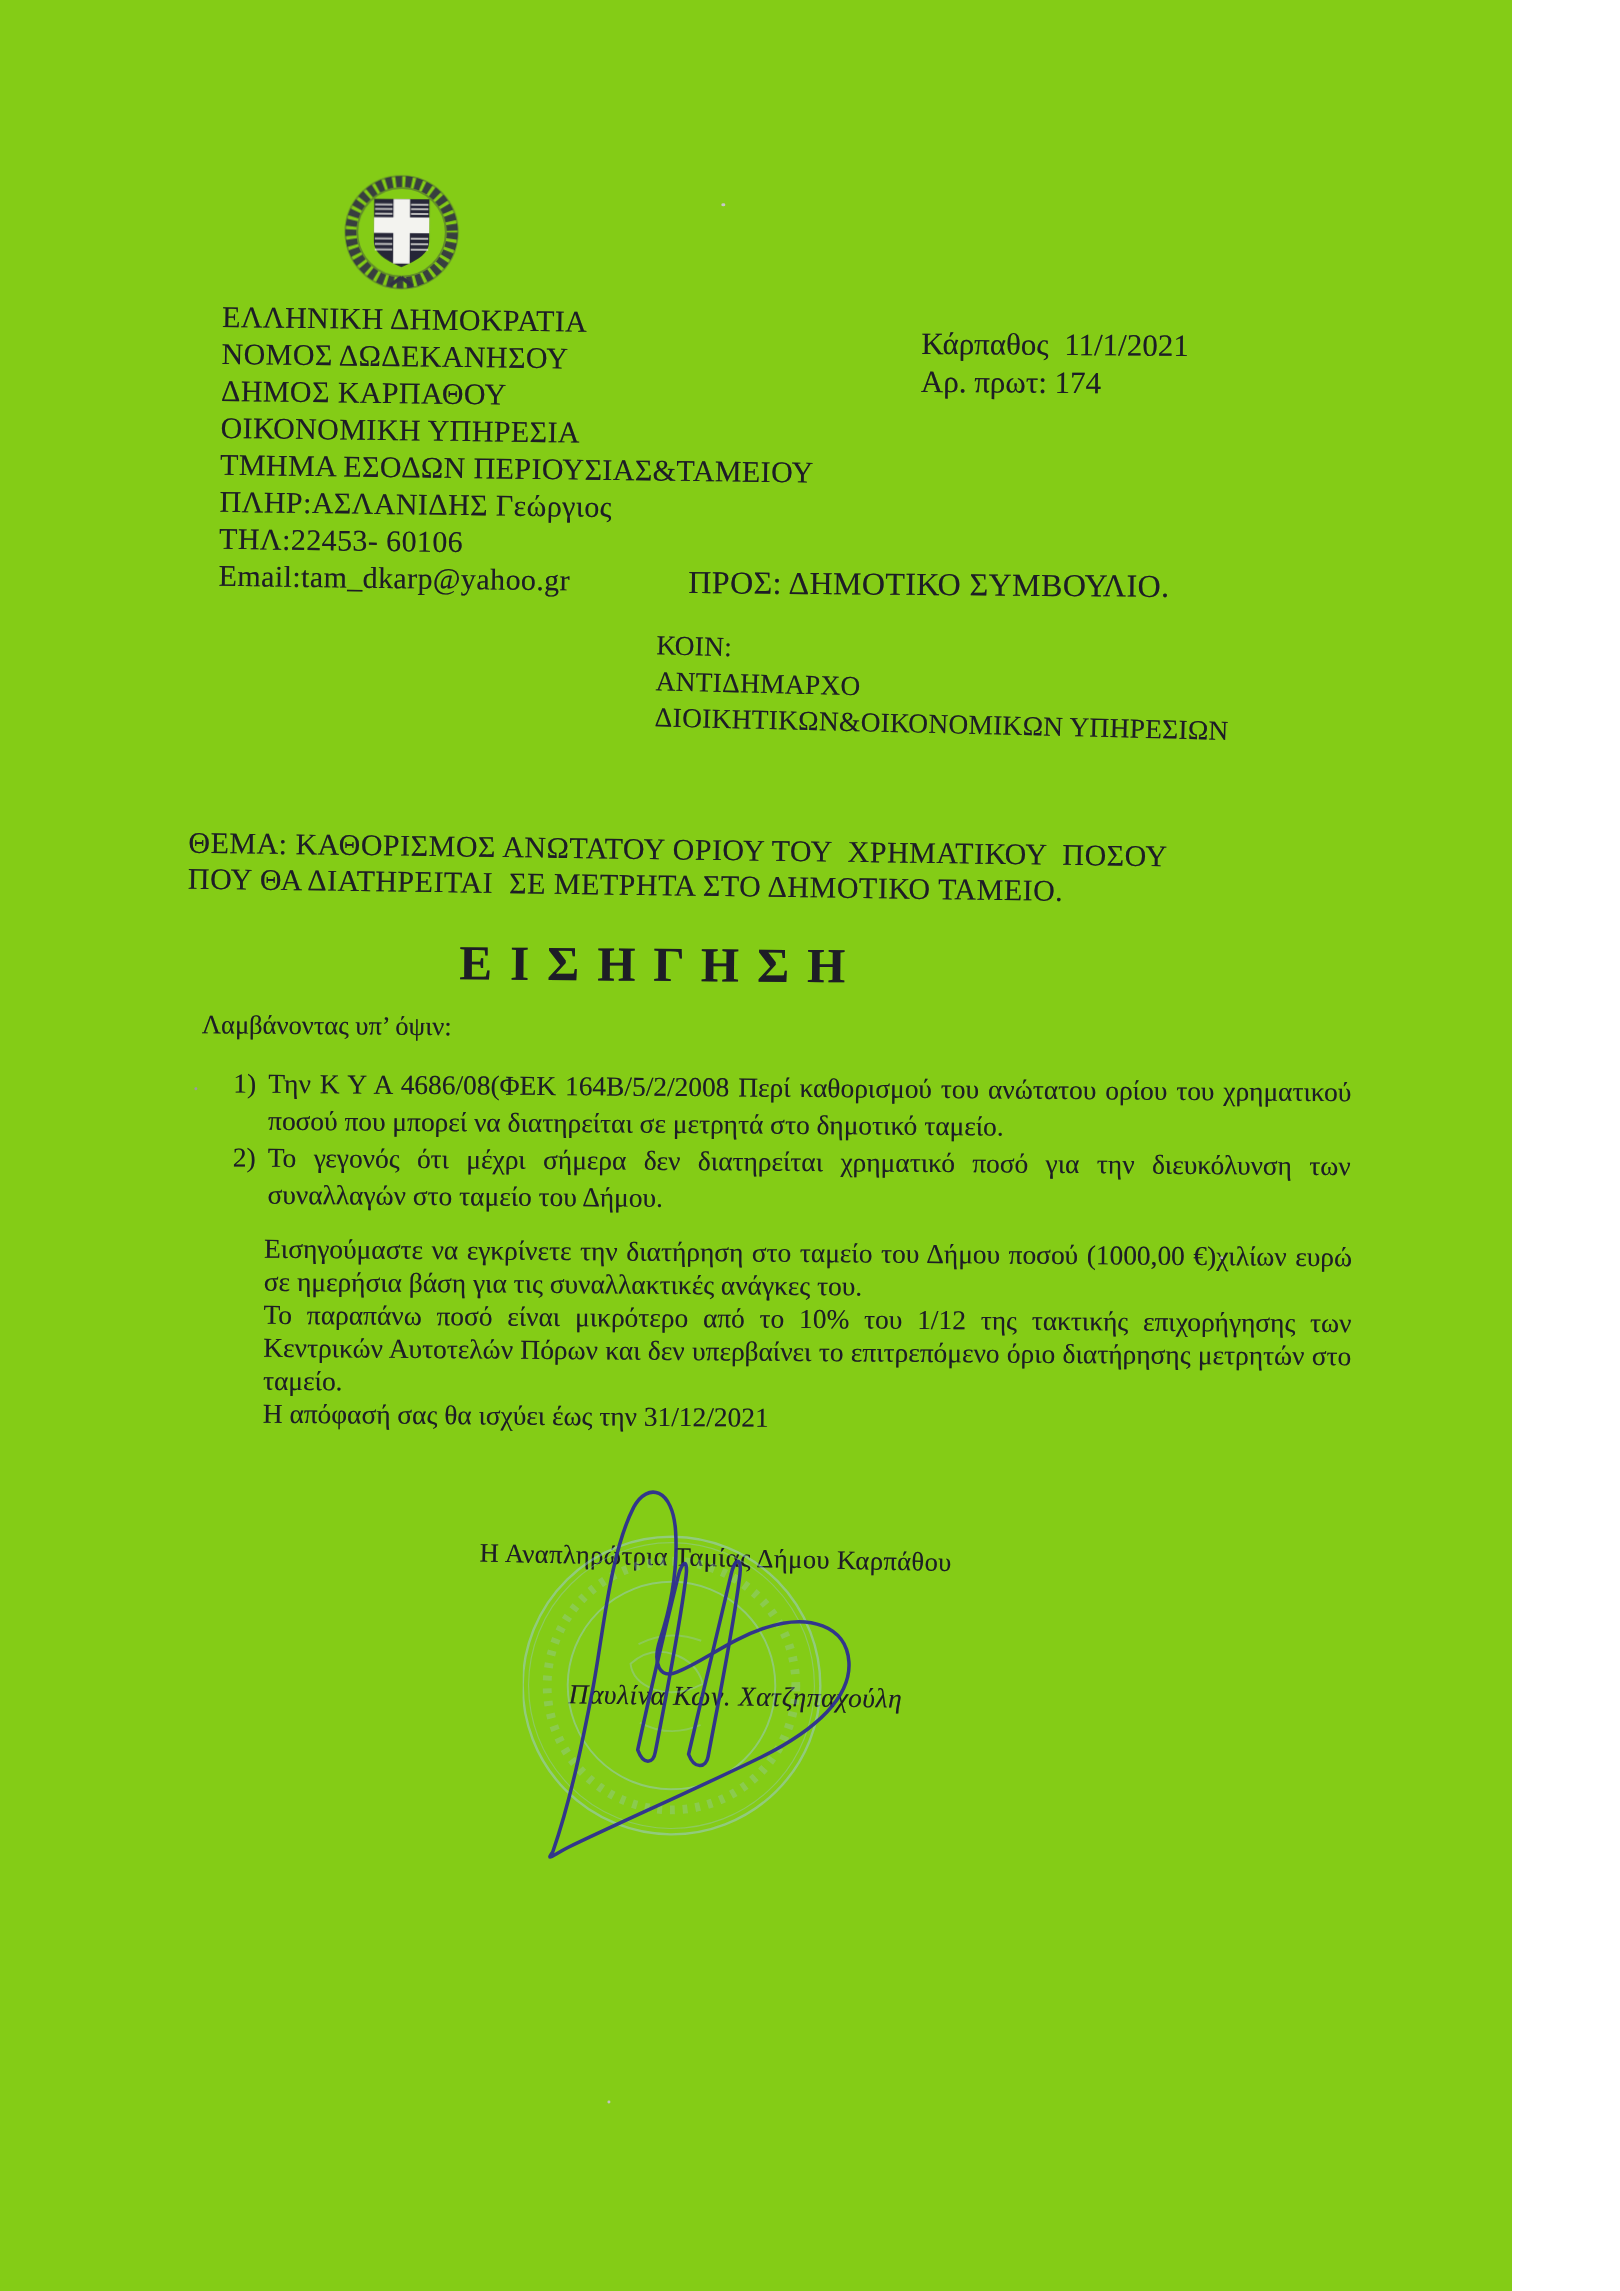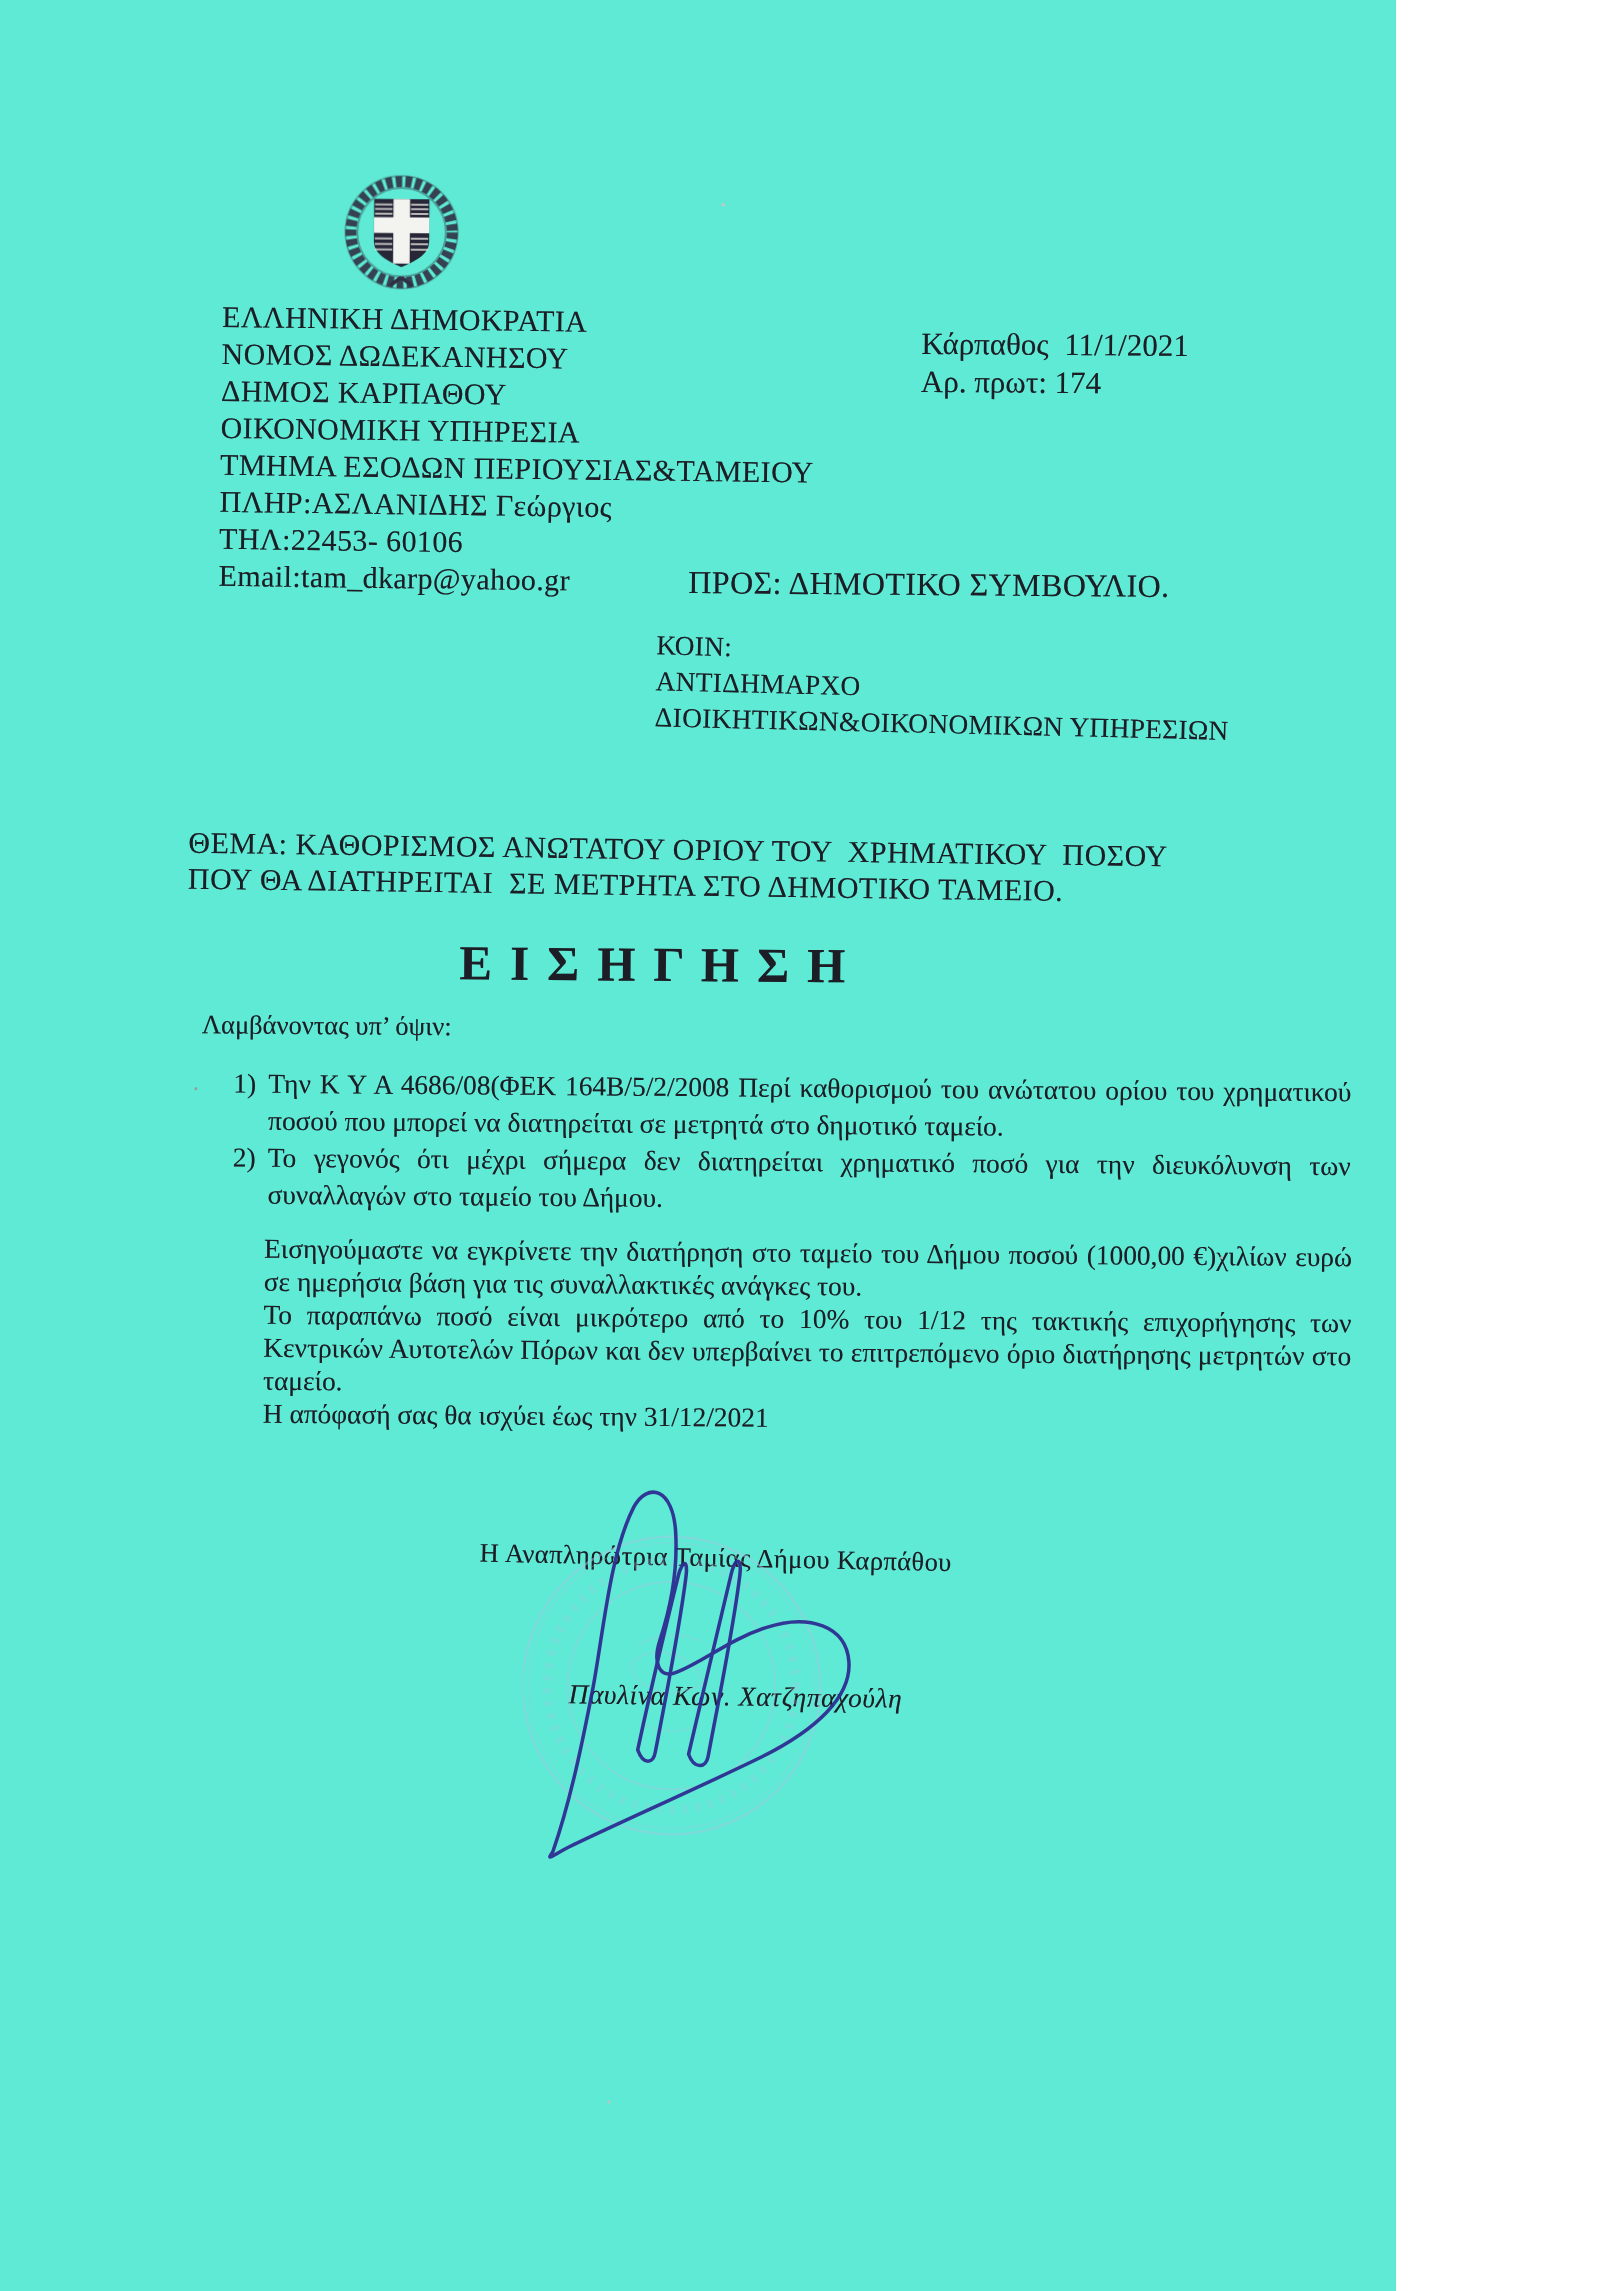--- a/index.html
+++ b/index.html
@@ -1,17 +1,17 @@
 <!DOCTYPE html>
 <html lang="el"><head>
 <meta charset="utf-8">
 <style>
   html,body{margin:0;padding:0;background:#ffffff;}
   .page{
-    position:relative;width:1396px;height:2292px;background:#5eead4;overflow:hidden;
+    position:relative;width:1512px;height:2292px;background:#84cc16;overflow:hidden;
     font-family:"Liberation Serif","DejaVu Serif",serif;color:#1d1d26;
   }
   .tilt{position:absolute;inset:0;transform:rotate(0.45deg);transform-origin:294px 245px;}
   .abs{position:absolute;}
   .scantext{text-shadow:0 0 0.6px rgba(28,28,40,0.45);}
   .prewrap{white-space:pre-wrap;}
   .just{text-align:justify;text-justify:inter-word;}
 
   .org{left:222px;top:300px;font-size:30px;line-height:37px;letter-spacing:0.4px;transform:rotate(0.3deg);}
   .dateblock{left:922px;top:320px;font-size:31px;line-height:38px;}

